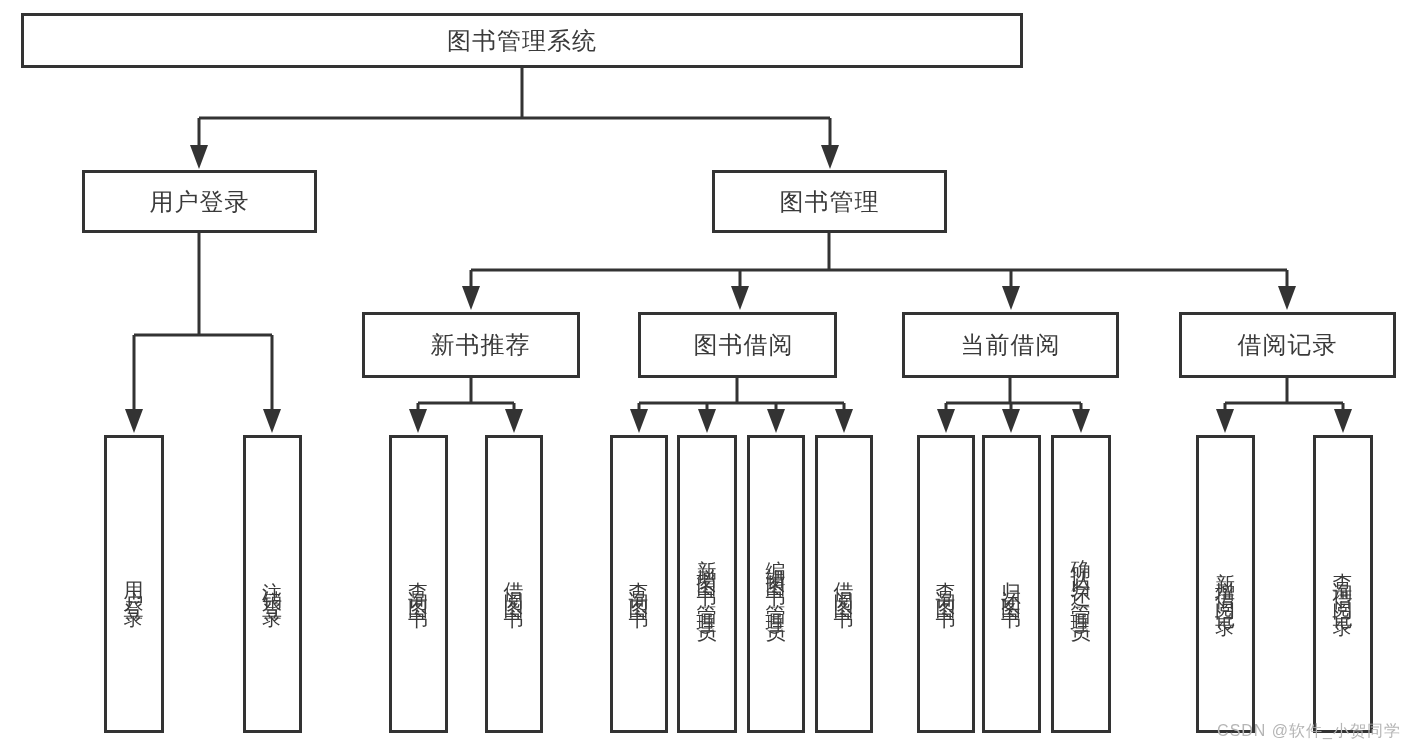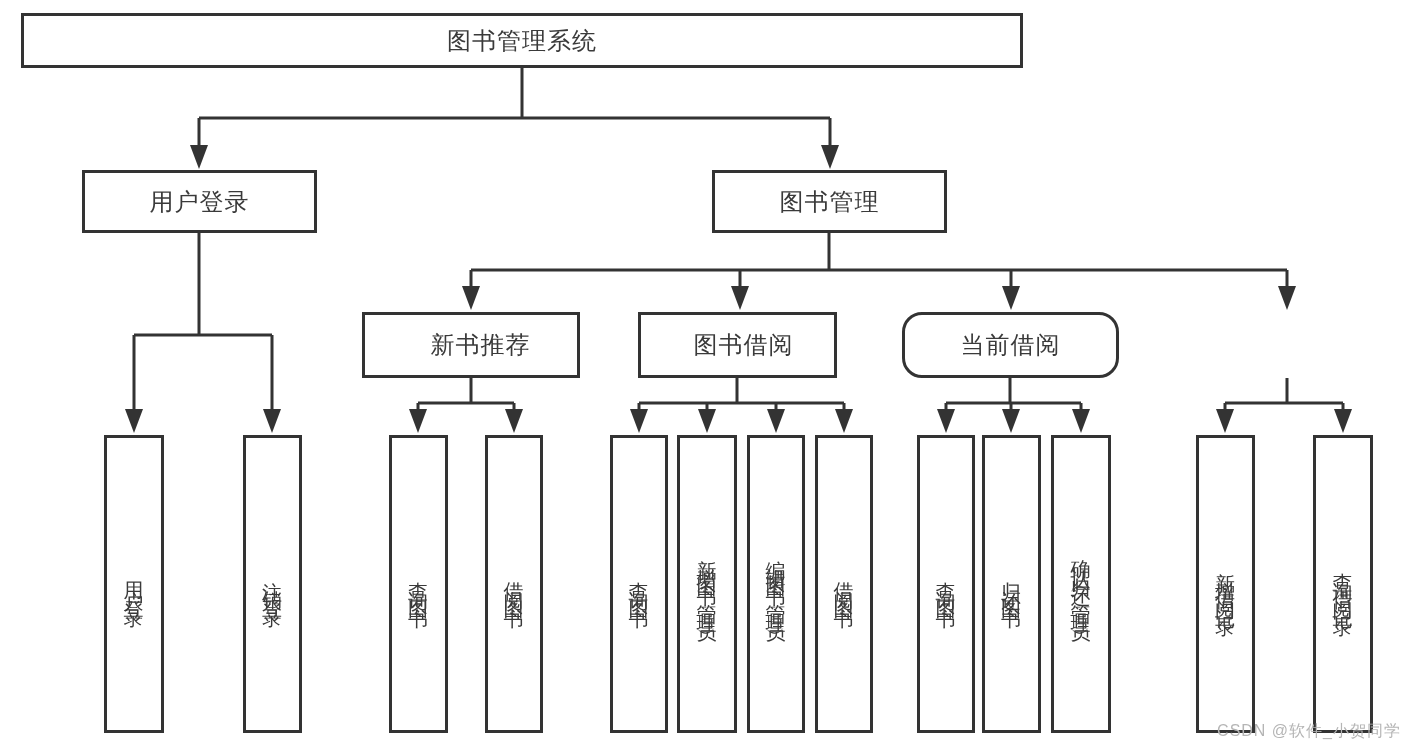--- a/index.html
+++ b/index.html
@@ -33,21 +33,21 @@
     letter-spacing: 9px;
     line-height: 1;
     white-space: nowrap;
   }
   
   .n-root   { left: 21px;   top: 13px;  width: 1002px; height: 55px; }
   .n-login  { left: 82px;   top: 170px; width: 235px;  height: 63px; }
   .n-mgmt   { left: 712px;  top: 170px; width: 235px;  height: 63px; }
   .n-rec    { left: 362px;  top: 312px; width: 218px;  height: 66px; padding-left: 19px; }
   .n-bor    { left: 638px;  top: 312px; width: 199px;  height: 66px; padding-left: 12px; }
-  .n-cur    { left: 902px;  top: 312px; width: 217px;  height: 66px; border-radius: 20px; }
+  .n-cur    { left: 902px;  top: 312px; width: 217px;  height: 66px; }
   .n-recd   { left: 1179px; top: 312px; width: 217px;  height: 66px; }
   .leaf     { top: 435px; height: 298px; }
   .l1  { left: 104px;  width: 60px; }
   .l2  { left: 243px;  width: 59px; }
   .l3  { left: 389px;  width: 59px; }
   .l4  { left: 485px;  width: 58px; }
   .l5  { left: 610px;  width: 58px; }
   .l6  { left: 677px;  width: 60px; }
   .l7  { left: 747px;  width: 58px; }
   .l8  { left: 815px;  width: 58px; }
@@ -117,20 +117,23 @@
 
   <div class="node h-node n-rec">
     <span>新书推荐</span>
   </div>
   <div class="node h-node n-bor">
     <span>图书借阅</span>
   </div>
   <div class="node h-node n-cur">
     <span>当前借阅</span>
   </div>
+  <div class="node h-node n-recd">
+    <span>借阅记录</span>
+  </div>
 
   <div class="node v-node leaf l1">
     <span class="vtext">用户登录</span>
   </div>
   <div class="node v-node leaf l2">
     <span class="vtext">注销登录</span>
   </div>
   <div class="node v-node leaf l3">
     <span class="vtext">查询图书</span>
   </div>

